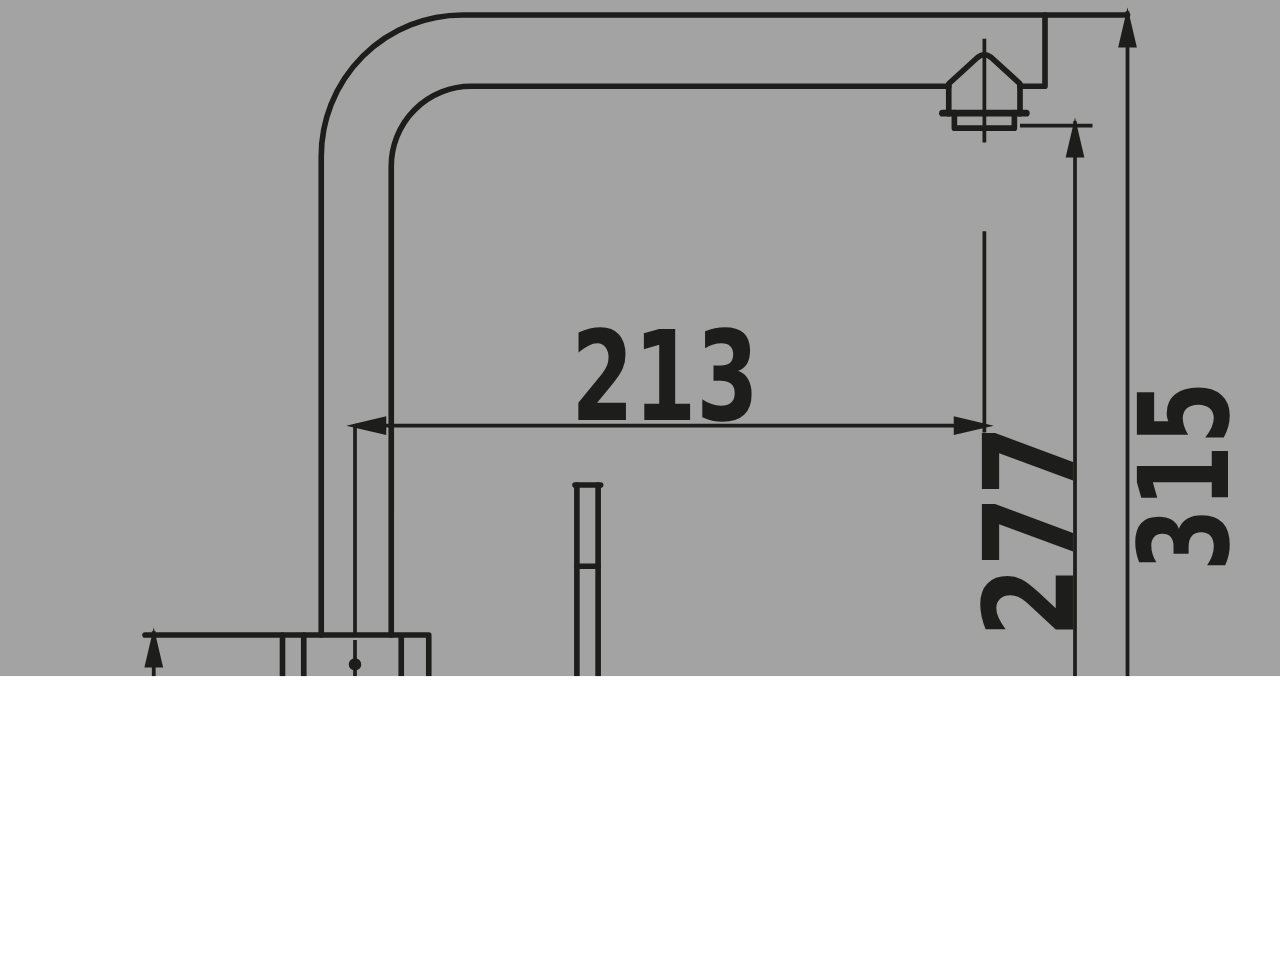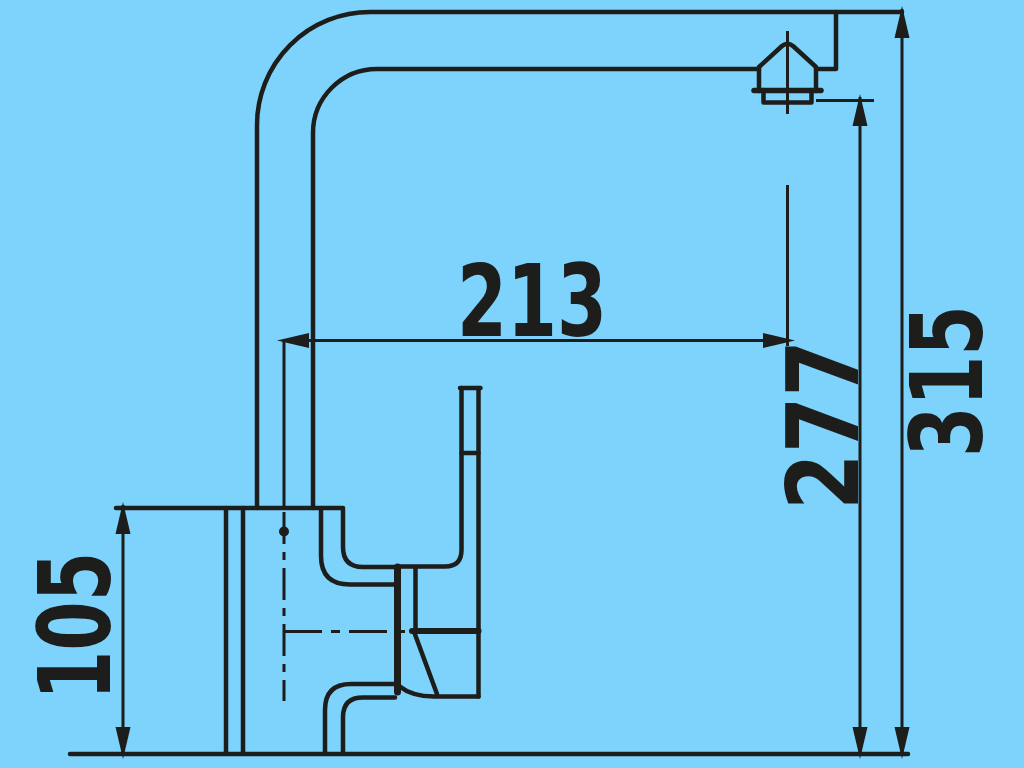--- a/index.html
+++ b/index.html
@@ -3,22 +3,22 @@
 <meta charset="utf-8">
 <style>
   html, body {
     margin: 0;
     padding: 0;
     background: #ffffff;
   }
   .stage {
     position: relative;
     width: 1024px;
-    height: 768px;
-    background: #7dd3fc;
+    height: 541px;
+    background: #a3a3a3;
     overflow: hidden;
   }
   svg {
     display: block;
     width: 1024px;
     height: 768px;
   }
   .obj  { fill: none; stroke: #1d1d1b; stroke-width: 4.5; stroke-linecap: round; stroke-linejoin: round; }
   .obj5 { fill: none; stroke: #1d1d1b; stroke-width: 5.5; stroke-linecap: round; }
   .obj6 { fill: none; stroke: #1d1d1b; stroke-width: 6;   stroke-linecap: round; }

